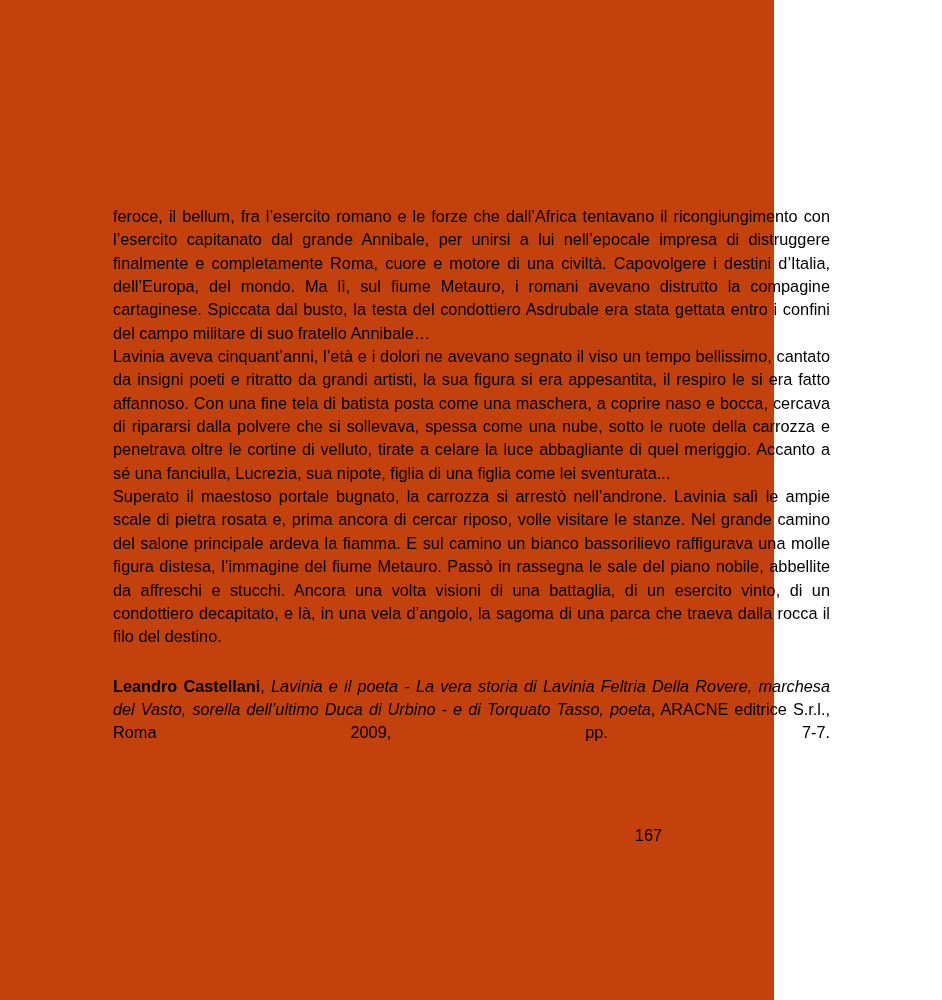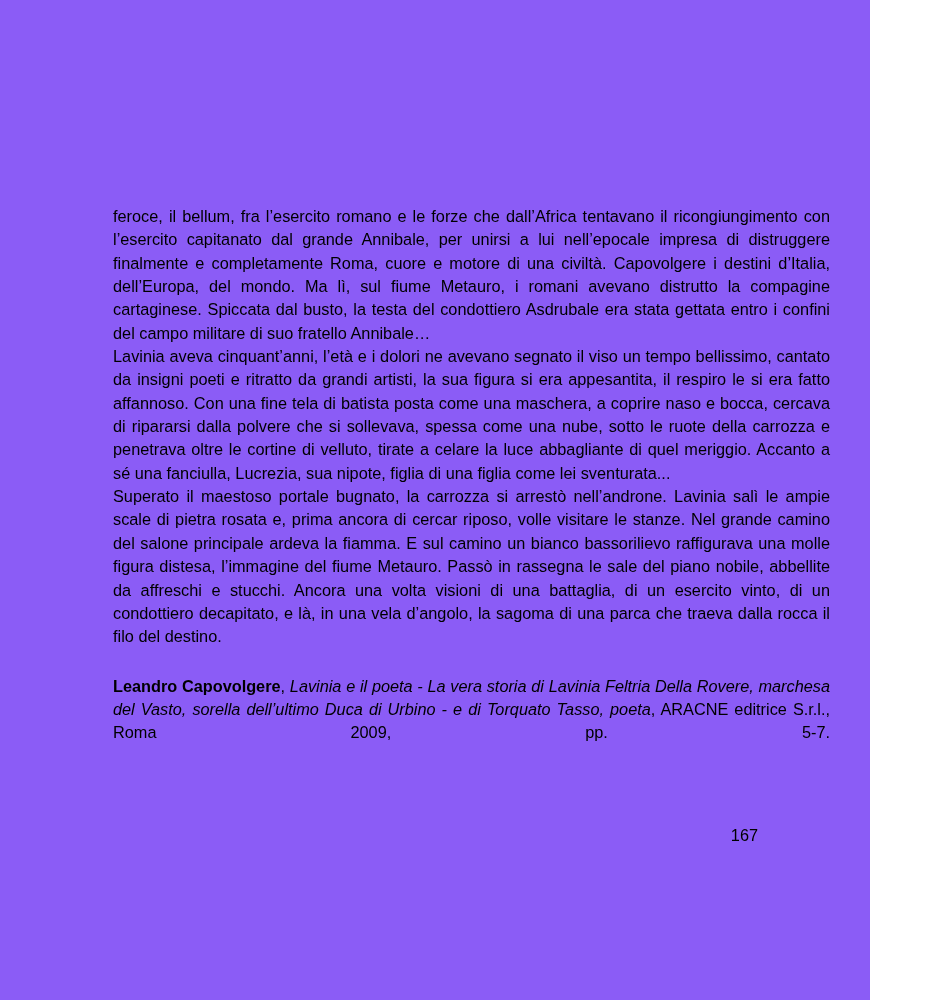--- a/index.html
+++ b/index.html
@@ -9,23 +9,23 @@
   }
   body {
     width: 942px;
     height: 1000px;
     font-family: "Liberation Sans", sans-serif;
     color: #000000;
     -webkit-font-smoothing: antialiased;
   }
   .page {
     position: relative;
-    width: 870px;
+    width: 774px;
     height: 1000px;
-    background: #8b5cf6;
+    background: #c2410c;
     box-sizing: border-box;
   }
   .text-column {
     position: absolute;
     left: 113px;
     top: 205px;
     width: 717px;
   }
   p.body-par {
     margin: 0;
@@ -81,19 +81,19 @@
 <div class="page">
 
   <div class="text-column">
 
     <p class="body-par no-stretch">feroce, il bellum, fra l’esercito romano e le forze che dall’Africa tentavano il ricongiungimento con l’esercito capitanato dal grande Annibale, per unirsi a lui nell’epocale impresa di distruggere finalmente e completamente Roma, cuore e motore di una civiltà. Capovolgere i destini d’Italia, dell’Europa, del mondo. Ma lì, sul fiume Metauro, i romani avevano distrutto la compagine cartaginese. Spiccata dal busto, la testa del condottiero Asdrubale era stata gettata entro i confini del campo militare di suo fratello Annibale…</p>
 
     <p class="body-par no-stretch">Lavinia aveva cinquant’anni, l’età e i dolori ne avevano segnato il viso un tempo bellissimo, cantato da insigni poeti e ritratto da grandi artisti, la sua figura si era appesantita, il respiro le si era fatto affannoso. Con una fine tela di batista posta come una maschera, a coprire naso e bocca, cercava di ripararsi dalla polvere che si sollevava, spessa come una nube, sotto le ruote della carrozza e penetrava oltre le cortine di velluto, tirate a celare la luce abbagliante di quel meriggio. Accanto a sé una fanciulla, Lucrezia, sua nipote, figlia di una figlia come lei sventurata...</p>
 
     <p class="body-par no-stretch">Superato il maestoso portale bugnato, la carrozza si arrestò nell’androne. Lavinia salì le ampie scale di pietra rosata e, prima ancora di cercar riposo, volle visitare le stanze. Nel grande camino del salone principale ardeva la fiamma. E sul camino un bianco bassorilievo raffigurava una molle figura distesa, l’immagine del fiume Metauro. Passò in rassegna le sale del piano nobile, abbellite da affreschi e stucchi. Ancora una volta visioni di una battaglia, di un esercito vinto, di un condottiero decapitato, e là, in una vela d’angolo, la sagoma di una parca che traeva dalla rocca il filo del destino.</p>
 
-    <p class="citation"><span class="cit-author">Leandro Capovolgere</span><span>, </span><span class="cit-title">Lavinia e il poeta - La vera storia di Lavinia Feltria Della Rovere, marchesa del Vasto, sorella dell’ultimo Duca di Urbino - e di Torquato Tasso, poeta</span><span>, </span><span>ARACNE editrice S.r.l., Roma 2009, pp. 5-7.</span></p>
+    <p class="citation"><span class="cit-author">Leandro Castellani</span><span>, </span><span class="cit-title">Lavinia e il poeta - La vera storia di Lavinia Feltria Della Rovere, marchesa del Vasto, sorella dell’ultimo Duca di Urbino - e di Torquato Tasso, poeta</span><span>, </span><span>ARACNE editrice S.r.l., Roma 2009, pp. 7-7.</span></p>
 
   </div>
 
   <div class="page-number">167</div>
 
 </div>
 
 </body></html>

